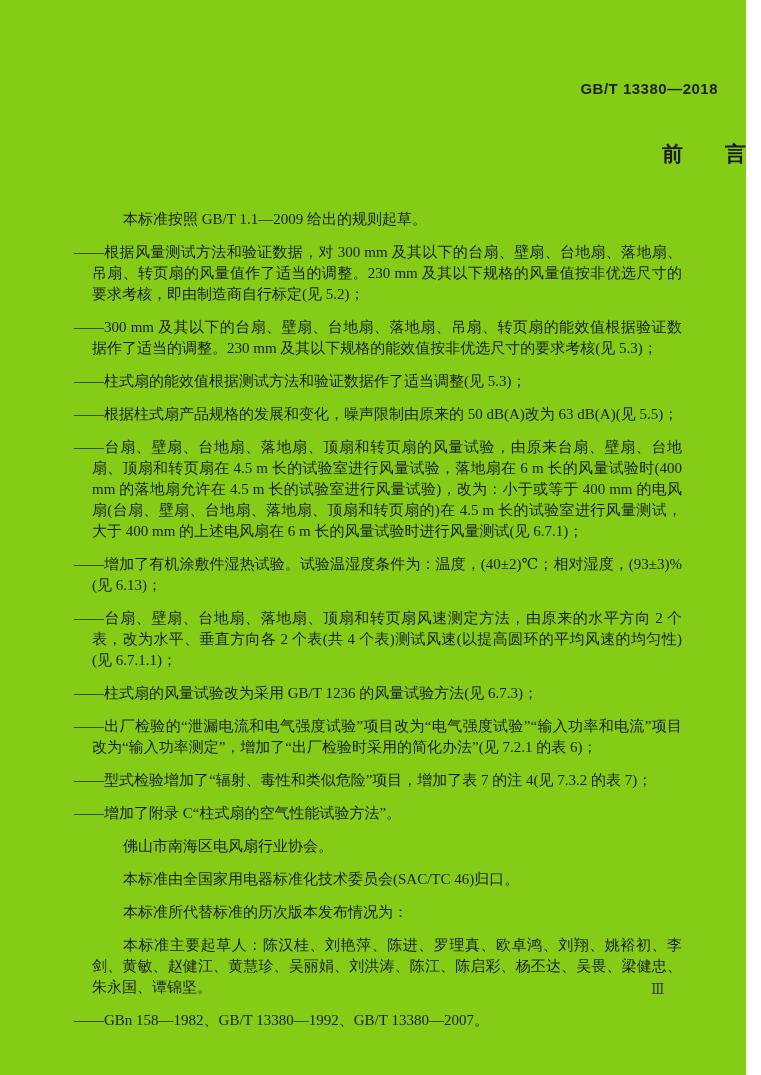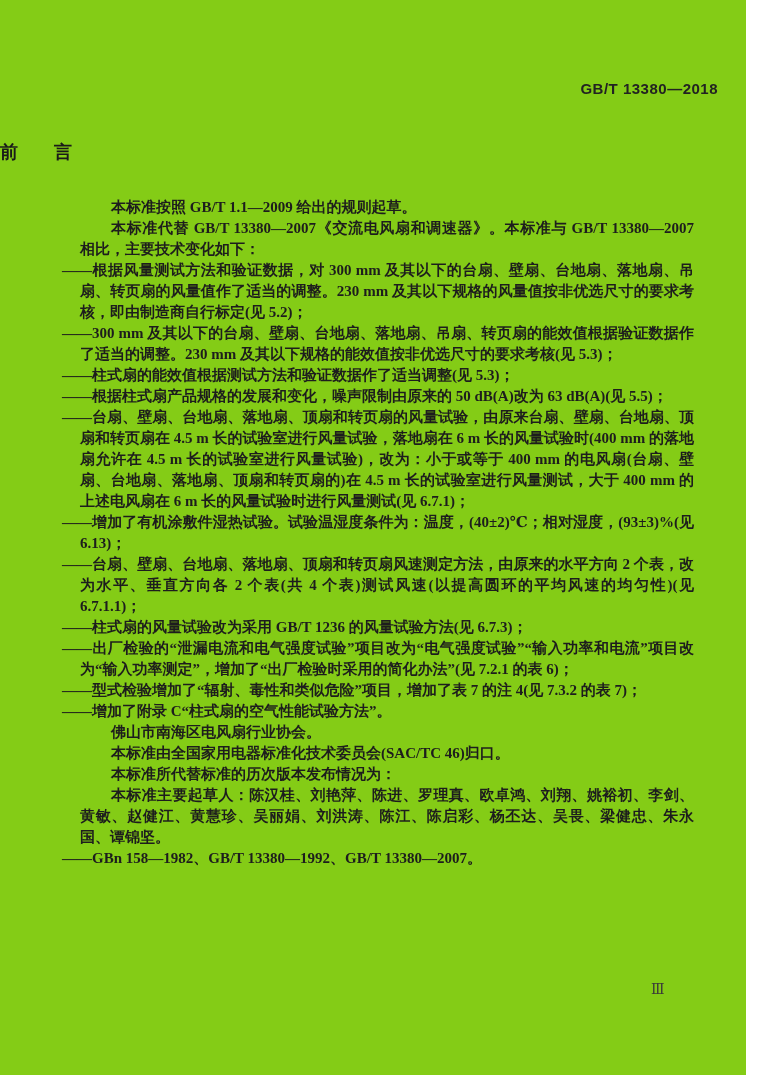--- a/index.html
+++ b/index.html
@@ -23,41 +23,40 @@
     font-weight: bold;
     font-size: 15px;
     letter-spacing: 0.5px;
     color: #222;
   }
   .doc-title {
     position: absolute;
     top: 140px;
     left: 0;
     width: 100%;
-    text-align: left;
+    text-align: right;
     font-family: "Liberation Sans", "DejaVu Sans", sans-serif;
     font-weight: bold;
-    font-size: 18px;
+    font-size: 21px;
     color: #1a1a1a;
   }
   .doc-body {
     position: absolute;
     top: 197px;
     left: 80px;
     width: 614px;
     font-family: "Liberation Serif", "DejaVu Serif", serif;
     font-size: 15px;
     line-height: 21px;
     text-align: justify;
     color: #1d1d1d;
   }
   .doc-body p {
-    margin: 0;
+    margin: 12px;
     padding: 0;
-    font-weight: bold;
   }
   .para {
     text-indent: 31px;
   }
   .bullet {
     padding-left: 46px;
     text-indent: -18px;
   }
   .page-num {
     position: absolute;
@@ -72,21 +71,20 @@
 <body>
 
 <div class="page">
 
   <div class="std-code">GB/T 13380—2018</div>
 
   <div class="doc-title">前　　言</div>
 
   <div class="doc-body">
     <p class="para">本标准按照 GB/T 1.1—2009 给出的规则起草。</p>
-    <p class="para">本标准代替 GB/T 13380—2007《交流电风扇和调速器》。本标准与 GB/T 13380—2007 相比，主要技术变化如下：</p>
     <p class="bullet">——根据风量测试方法和验证数据，对 300 mm 及其以下的台扇、壁扇、台地扇、落地扇、吊扇、转页扇的风量值作了适当的调整。230 mm 及其以下规格的风量值按非优选尺寸的要求考核，即由制造商自行标定(见 5.2)；</p>
     <p class="bullet">——300 mm 及其以下的台扇、壁扇、台地扇、落地扇、吊扇、转页扇的能效值根据验证数据作了适当的调整。230 mm 及其以下规格的能效值按非优选尺寸的要求考核(见 5.3)；</p>
     <p class="bullet">——柱式扇的能效值根据测试方法和验证数据作了适当调整(见 5.3)；</p>
     <p class="bullet">——根据柱式扇产品规格的发展和变化，噪声限制由原来的 50 dB(A)改为 63 dB(A)(见 5.5)；</p>
     <p class="bullet">——台扇、壁扇、台地扇、落地扇、顶扇和转页扇的风量试验，由原来台扇、壁扇、台地扇、顶扇和转页扇在 4.5 m 长的试验室进行风量试验，落地扇在 6 m 长的风量试验时(400 mm 的落地扇允许在 4.5 m 长的试验室进行风量试验)，改为：小于或等于 400 mm 的电风扇(台扇、壁扇、台地扇、落地扇、顶扇和转页扇的)在 4.5 m 长的试验室进行风量测试，大于 400 mm 的上述电风扇在 6 m 长的风量试验时进行风量测试(见 6.7.1)；</p>
     <p class="bullet">——增加了有机涂敷件湿热试验。试验温湿度条件为：温度，(40±2)℃；相对湿度，(93±3)%(见 6.13)；</p>
     <p class="bullet">——台扇、壁扇、台地扇、落地扇、顶扇和转页扇风速测定方法，由原来的水平方向 2 个表，改为水平、垂直方向各 2 个表(共 4 个表)测试风速(以提高圆环的平均风速的均匀性)(见 6.7.1.1)；</p>
     <p class="bullet">——柱式扇的风量试验改为采用 GB/T 1236 的风量试验方法(见 6.7.3)；</p>
     <p class="bullet">——出厂检验的“泄漏电流和电气强度试验”项目改为“电气强度试验”“输入功率和电流”项目改为“输入功率测定”，增加了“出厂检验时采用的简化办法”(见 7.2.1 的表 6)；</p>
     <p class="bullet">——型式检验增加了“辐射、毒性和类似危险”项目，增加了表 7 的注 4(见 7.3.2 的表 7)；</p>

